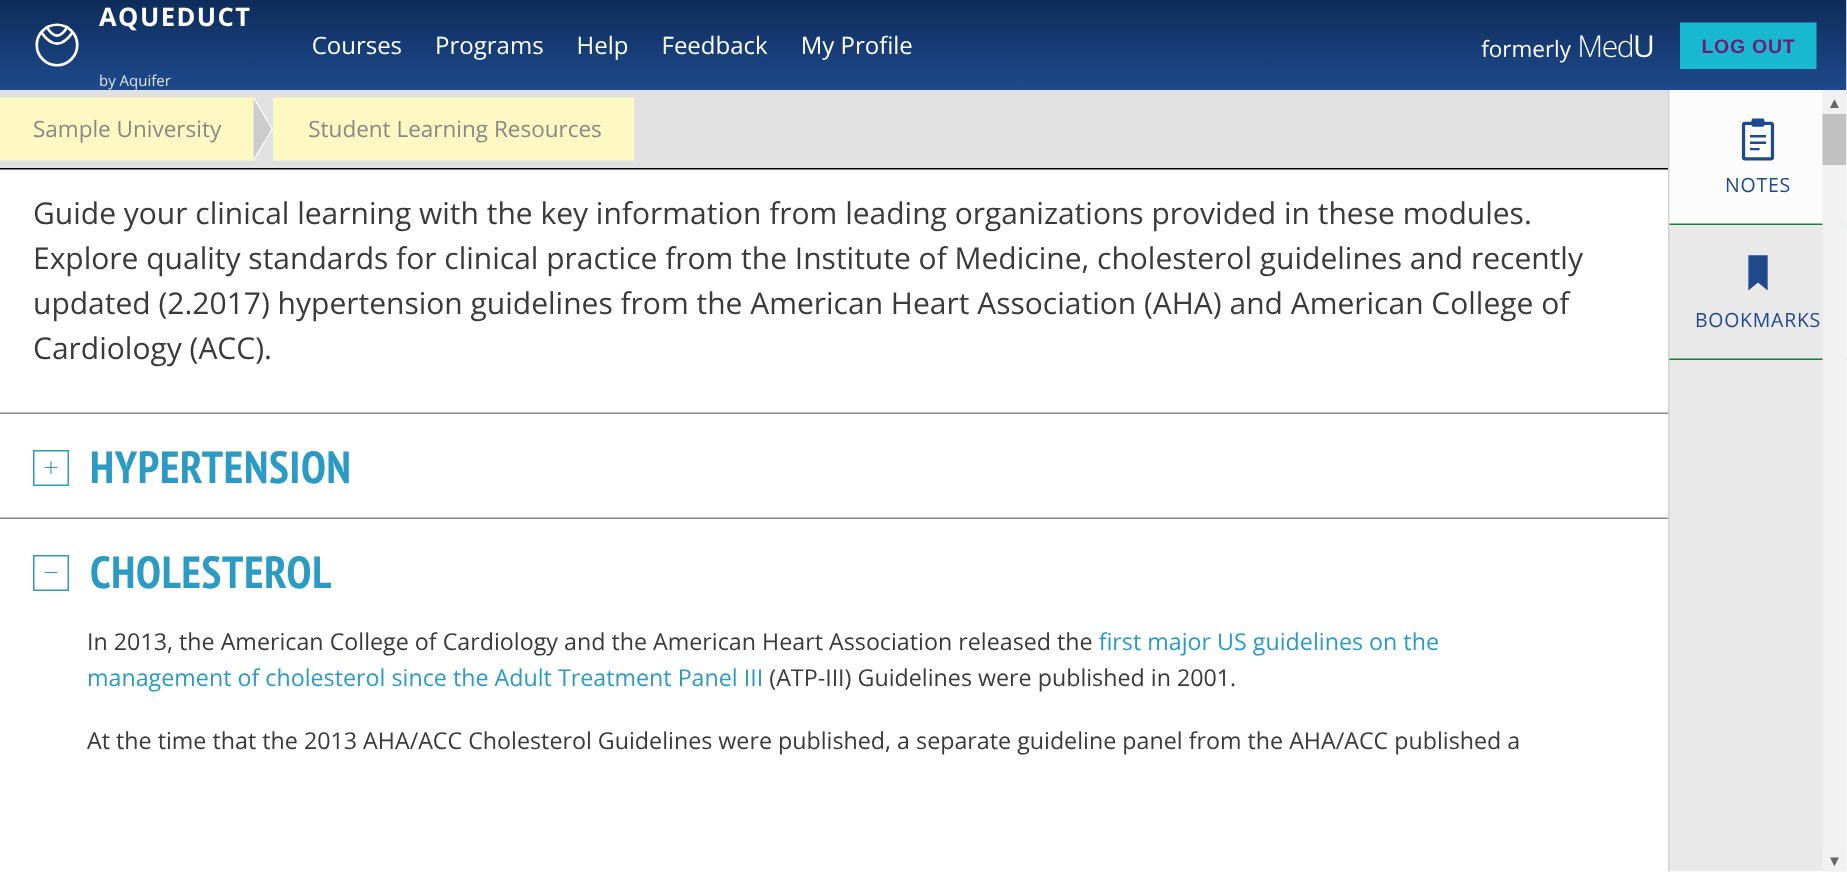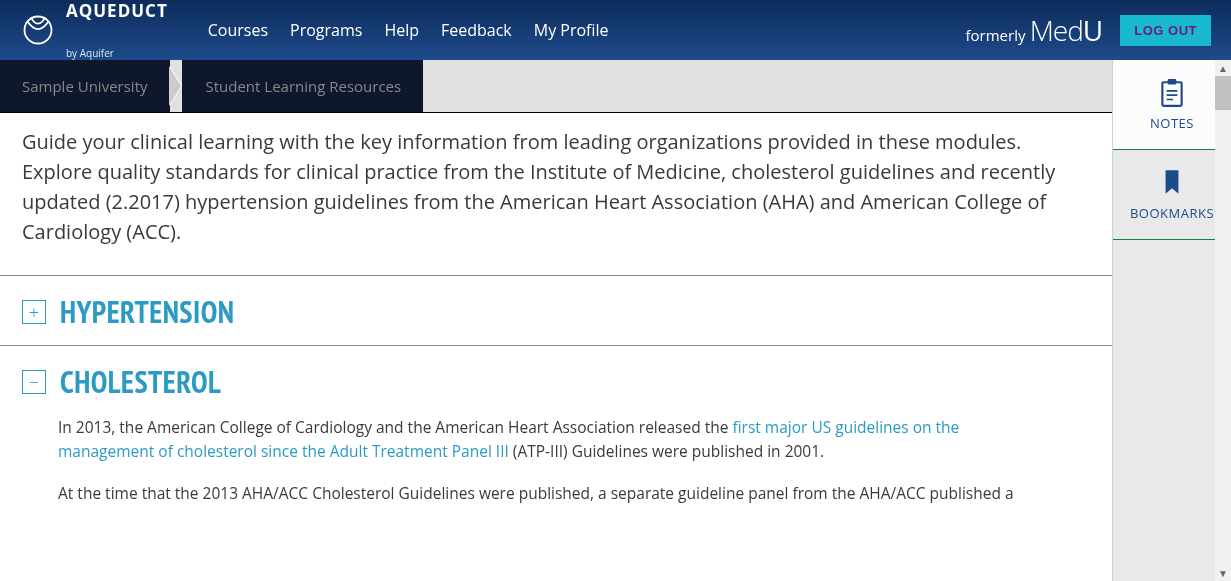--- a/index.html
+++ b/index.html
@@ -7,27 +7,27 @@
 .header { background:linear-gradient(180deg,#0d2c5a 0%,#1e4a8c 100%); height:60px; display:flex; align-items:center; padding:0 20px; color:#fff; }
 .logo-block { display:flex; align-items:center; margin-right:40px; }
 .logo-svg { width:36px; height:36px; margin-right:10px; }
 .logo-text { display:flex; flex-direction:column; line-height:1;gap:27px; }
 .logo-title { font-size:17px; font-weight:700; letter-spacing:1px; }
 .logo-sub { font-size:10px; opacity:.85; margin-top:2px; }
 .nav { display:flex; gap:22px; font-size:16px; }
 .nav a { color:#fff; text-decoration:none; cursor:pointer; }
 .right-block { margin-left:auto; display:flex; align-items:center; gap:18px; }
 .formerly { font-size:15px; }
-.medu { font-size:28px; font-weight:300; letter-spacing:-1px;margin-top:44px; }
+.medu { font-size:20px; font-weight:300; letter-spacing:-1px;margin-top:44px; }
 .medu b { font-weight:500; }
 .logout { background:#18b8d1; color:#701a75; border:none; padding:8px 14px; font-weight:700; font-size:13px; letter-spacing:.5px; cursor:pointer; }
 .content-row { display:flex; height:521px; }
 .main { flex:1; overflow:auto; }
 .breadcrumb-bar { background:#e1e1e1; height:52px; display:flex; align-items:center; padding-left:0; }
-.crumb { background:#0f172a; height:52px; display:flex; align-items:center; padding:0 22px; font-size:15px; color:#888; position:relative; cursor:pointer; }
+.crumb { background:#fef9c3; height:42px; display:flex; align-items:center; padding:0 22px; font-size:15px; color:#888; position:relative; cursor:pointer; }
 .crumb-sep { width:0; height:0; border-top:20px solid transparent; border-bottom:20px solid transparent; border-left:12px solid #fff; position:relative; }
 .crumb-sep::before { content:""; position:absolute; left:-13px; top:-20px; border-top:20px solid transparent; border-bottom:20px solid transparent; border-left:12px solid #ccc; }
 .crumb:nth-child(3){ padding-left:24px; }
 .page-title { font-family:"PT Sans Narrow","Arial Narrow",sans-serif; font-size:38px; font-weight:700; color:#111; padding:24px 22px 30px; }
 .divider { border-top:1px solid #000; }
 .intro { font-size:20px; color:#3a3a3a; line-height:1.5; padding:14px 22px 28px; max-width:1080px; }
 .section-hd { border-top:1px solid #888; padding:16px 22px 14px; display:flex; align-items:center; gap:14px; cursor:pointer; }
 .expand-box { width:24px; height:24px; border:1px solid #2b9bc4; display:flex; align-items:center; justify-content:center; color:#2b9bc4; font-size:18px; font-weight:300; line-height:1; }
 .section-title { font-family:"PT Sans Narrow","Arial Narrow",sans-serif; font-size:30px; font-weight:700; color:#2b9bc4; letter-spacing:.5px; }
 .section-body { padding:0 22px 20px 58px; font-size:15.5px; color:#3a3a3a; line-height:1.55; max-width:1080px; }

